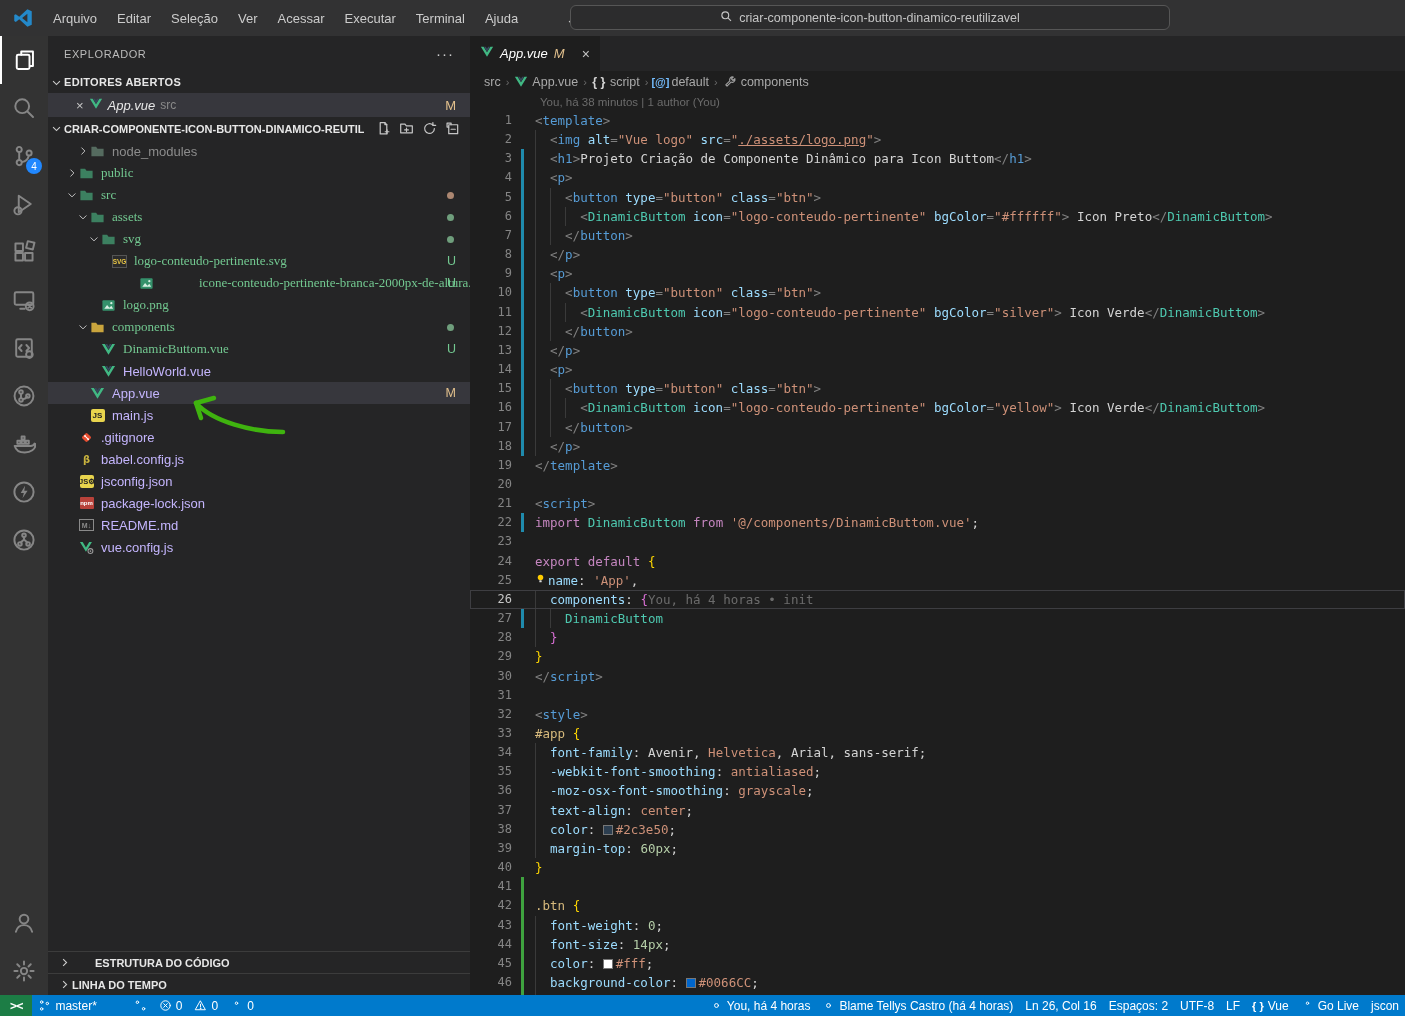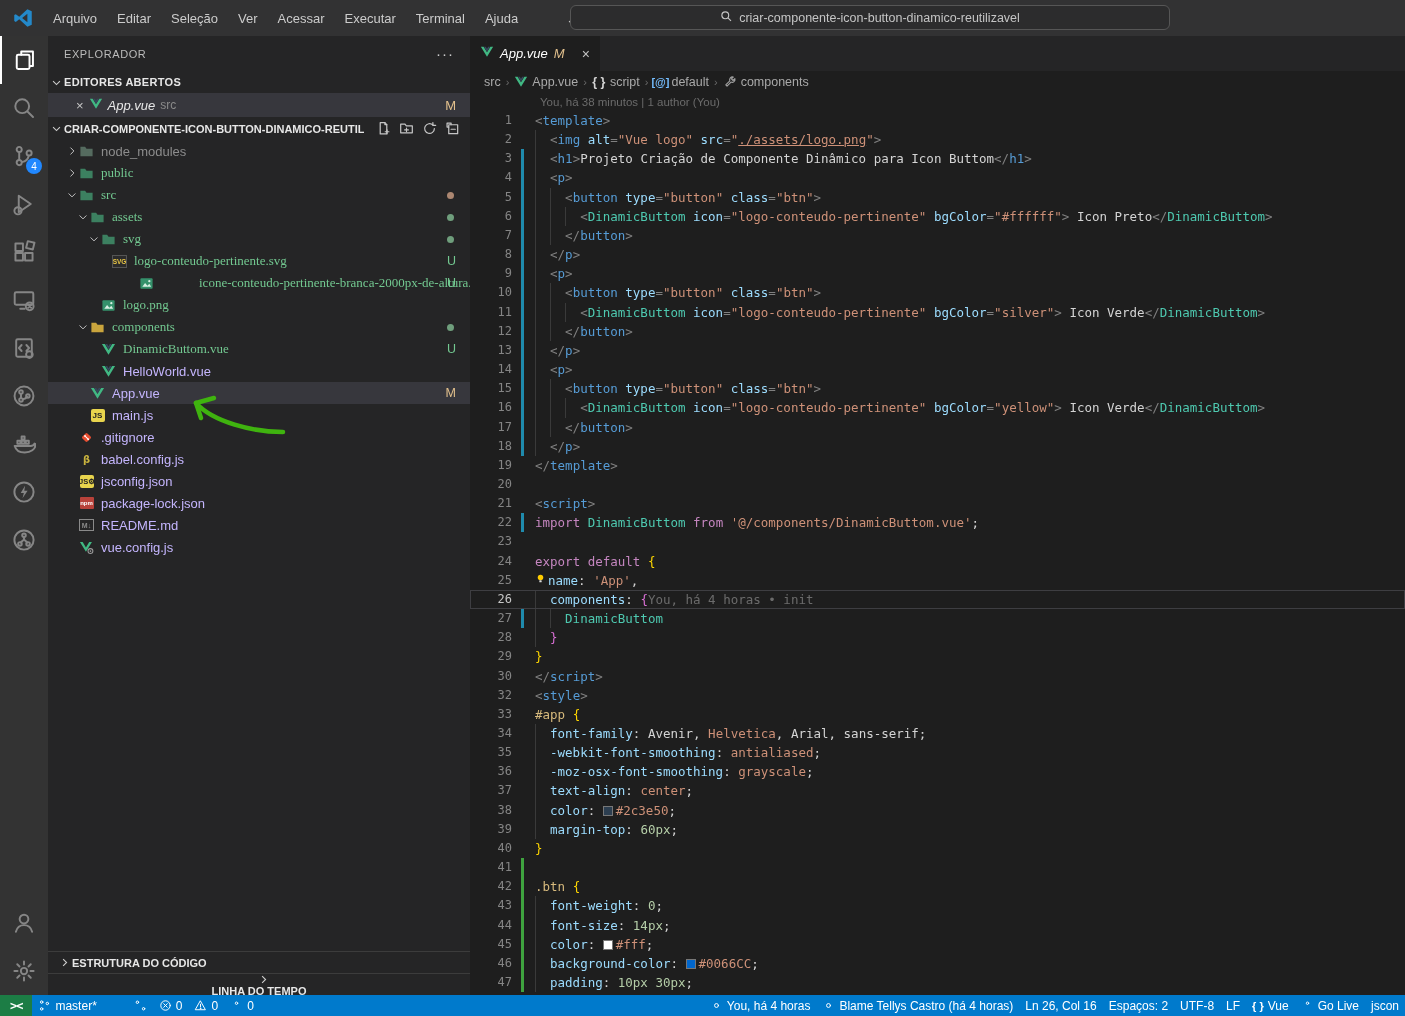--- a/index.html
+++ b/index.html
@@ -323,21 +323,21 @@
           </span>
           <span style="display: inline-flex; width: 15px; height: 15px; align-items: center; justify-content: center; flex: 0 0 auto;">
             <svg viewBox="0 0 16 16" width="100%" height="100%" fill="none" stroke="currentColor" stroke-width="1.3" stroke-linecap="round" stroke-linejoin="round">
               <rect x="4" y="4" width="9.5" height="9.5"></rect>
               <path d="M4 6.5H2.2V2.2h4.3V4 M6.5 8.8h4.5"></path>
             </svg>
           </span>
         </span>
     </div>
     <div class="tree" id="file-tree">
-        <div class="tree-row" style="padding-left: 18px; align-items: center;">
+        <div class="tree-row" style="padding-left: 29px; align-items: center;">
           <span class="twistie">
             <svg viewBox="0 0 16 16" width="10" height="10" fill="none" stroke="#cccccc" stroke-width="1.5" stroke-linecap="round" stroke-linejoin="round">
               <path d="M6 3l5 5-5 5"></path>
             </svg>
           </span>
           <span class="ficon">
             <span style="display: inline-flex; width: 15px; height: 15px; align-items: center; justify-content: center; flex: 0 0 auto;">
               <svg viewBox="0 0 16 16" width="100%" height="100%" fill="#556b5f" stroke="none" stroke-width="1.3" stroke-linecap="round" stroke-linejoin="round">
                 <path d="M1.5 3h5l1.5 2h6.5v8h-13z" <="" svg=""></path>
               </svg>
@@ -569,29 +569,29 @@
               </svg>
             </span>
           </span>
           <span class="lbl c-white">vue.config.js</span>
         </div>
       </div>
     <svg class="arrow-overlay" viewBox="0 0 422 500">
       <path d="M 235 396 C 205 396, 165 386, 148 367" fill="none" stroke="#3fb30f" stroke-width="4.5" stroke-linecap="round"></path>
       <path d="M 148 367 L 166 362 M 148 367 L 153 382" fill="none" stroke="#3fb30f" stroke-width="4.5" stroke-linecap="round"></path>
     </svg>
-    <div class="sb-bottom" style="bottom:22px;">
+    <div class="sb-bottom" style="bottom:22px;gap:23px;">
       <span class="chev" style="width:16px;display:flex;justify-content:center;margin-left:8px;">
         <svg viewBox="0 0 16 16" width="11" height="11" fill="none" stroke="#cccccc" stroke-width="1.6">
             <path d="M6 3l5 5-5 5"></path>
           </svg>
       </span>
       <span>ESTRUTURA DO CÓDIGO</span>
     </div>
-    <div class="sb-bottom" style="bottom:0;flex-direction:column;">
+    <div class="sb-bottom" style="bottom:0;">
       <span class="chev" style="width:16px;display:flex;justify-content:center;margin-left:8px;">
         <svg viewBox="0 0 16 16" width="11" height="11" fill="none" stroke="#cccccc" stroke-width="1.6">
             <path d="M6 3l5 5-5 5"></path>
           </svg>
       </span>
       <span>LINHA DO TEMPO</span>
     </div>
   </div>
 
   <div class="editor">
@@ -674,20 +674,21 @@
         <div class="cl"><span class="num">24</span><span class="mark"></span><span class="codewrap"><span class="tk-kw">export</span><span class="tk-tx"> </span><span class="tk-kw">default</span><span class="tk-tx"> </span><span class="tk-b1">{</span></span></div>
         <div class="cl"><span class="num">25</span><span class="mark"></span><span class="codewrap"><span class="bulbwrap"><svg viewBox="0 0 16 16" width="11" height="13" fill="none" stroke="currentColor" stroke-width="1.3" stroke-linecap="round" stroke-linejoin="round">
                 <circle cx="8" cy="6.5" r="4" fill="#ffcc00" stroke="none"></circle>
                 <rect x="6.3" y="10.5" width="3.4" height="3" rx=".8" fill="#d9d9d9" stroke="none"></rect>
               </svg></span><span class="tk-pr">name</span><span class="tk-tx">: </span><span class="tk-st">'App'</span><span class="tk-tx">,</span></span></div>
         <div class="cl cur"><span class="num">26</span><span class="mark"></span><span class="codewrap"><span class="ig"></span><span class="tk-pr">components</span><span class="tk-tx">: </span><span class="tk-b2">{</span><span class="blame">You, há 4 horas • init</span></span></div>
         <div class="cl"><span class="num">27</span><span class="mark m"></span><span class="codewrap"><span class="ig"></span><span class="ig"></span><span class="tk-cp">DinamicButtom</span></span></div>
         <div class="cl"><span class="num">28</span><span class="mark"></span><span class="codewrap"><span class="ig"></span><span class="tk-b2">}</span></span></div>
         <div class="cl"><span class="num">29</span><span class="mark"></span><span class="codewrap"><span class="tk-b1">}</span></span></div>
         <div class="cl"><span class="num">30</span><span class="mark"></span><span class="codewrap"><span class="tk-pu">&lt;/</span><span class="tk-tag">script</span><span class="tk-pu">&gt;</span></span></div>
+        <div class="cl"><span class="num">31</span><span class="mark"></span><span class="codewrap"></span></div>
         <div class="cl"><span class="num">32</span><span class="mark"></span><span class="codewrap"><span class="tk-pu">&lt;</span><span class="tk-tag">style</span><span class="tk-pu">&gt;</span></span></div>
         <div class="cl"><span class="num">33</span><span class="mark"></span><span class="codewrap"><span class="tk-se">#app</span><span class="tk-tx"> </span><span class="tk-b1">{</span></span></div>
         <div class="cl"><span class="num">34</span><span class="mark"></span><span class="codewrap"><span class="ig"></span><span class="tk-pr">font-family</span><span class="tk-tx">: Avenir, </span><span class="tk-st">Helvetica</span><span class="tk-tx">, Arial, sans-serif;</span></span></div>
         <div class="cl"><span class="num">35</span><span class="mark"></span><span class="codewrap"><span class="ig"></span><span class="tk-pr">-webkit-font-smoothing</span><span class="tk-tx">: </span><span class="tk-st">antialiased</span><span class="tk-tx">;</span></span></div>
         <div class="cl"><span class="num">36</span><span class="mark"></span><span class="codewrap"><span class="ig"></span><span class="tk-pr">-moz-osx-font-smoothing</span><span class="tk-tx">: </span><span class="tk-st">grayscale</span><span class="tk-tx">;</span></span></div>
         <div class="cl"><span class="num">37</span><span class="mark"></span><span class="codewrap"><span class="ig"></span><span class="tk-pr">text-align</span><span class="tk-tx">: </span><span class="tk-st">center</span><span class="tk-tx">;</span></span></div>
         <div class="cl"><span class="num">38</span><span class="mark"></span><span class="codewrap"><span class="ig"></span><span class="tk-pr">color</span><span class="tk-tx">: </span><span class="swatch" style="background: rgb(44, 62, 80);"></span><span class="tk-st">#2c3e50</span><span class="tk-tx">;</span></span></div>
         <div class="cl"><span class="num">39</span><span class="mark"></span><span class="codewrap"><span class="ig"></span><span class="tk-pr">margin-top</span><span class="tk-tx">: </span><span class="tk-nu">60px</span><span class="tk-tx">;</span></span></div>
         <div class="cl"><span class="num">40</span><span class="mark"></span><span class="codewrap"><span class="tk-b1">}</span></span></div>
         <div class="cl"><span class="num">41</span><span class="mark a"></span><span class="codewrap"></span></div>

